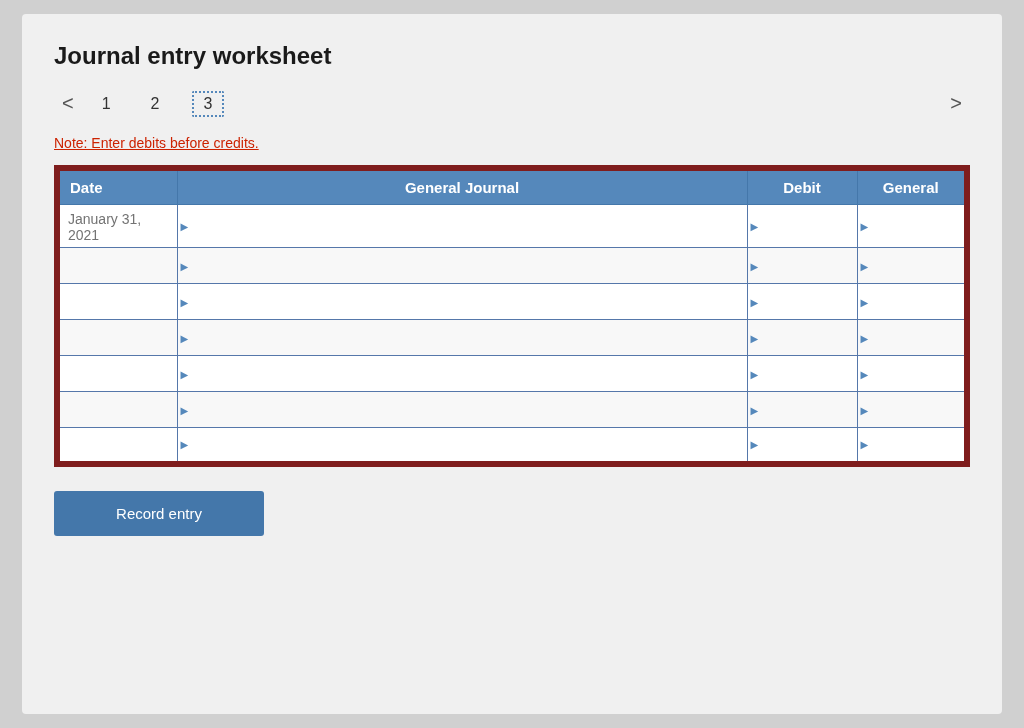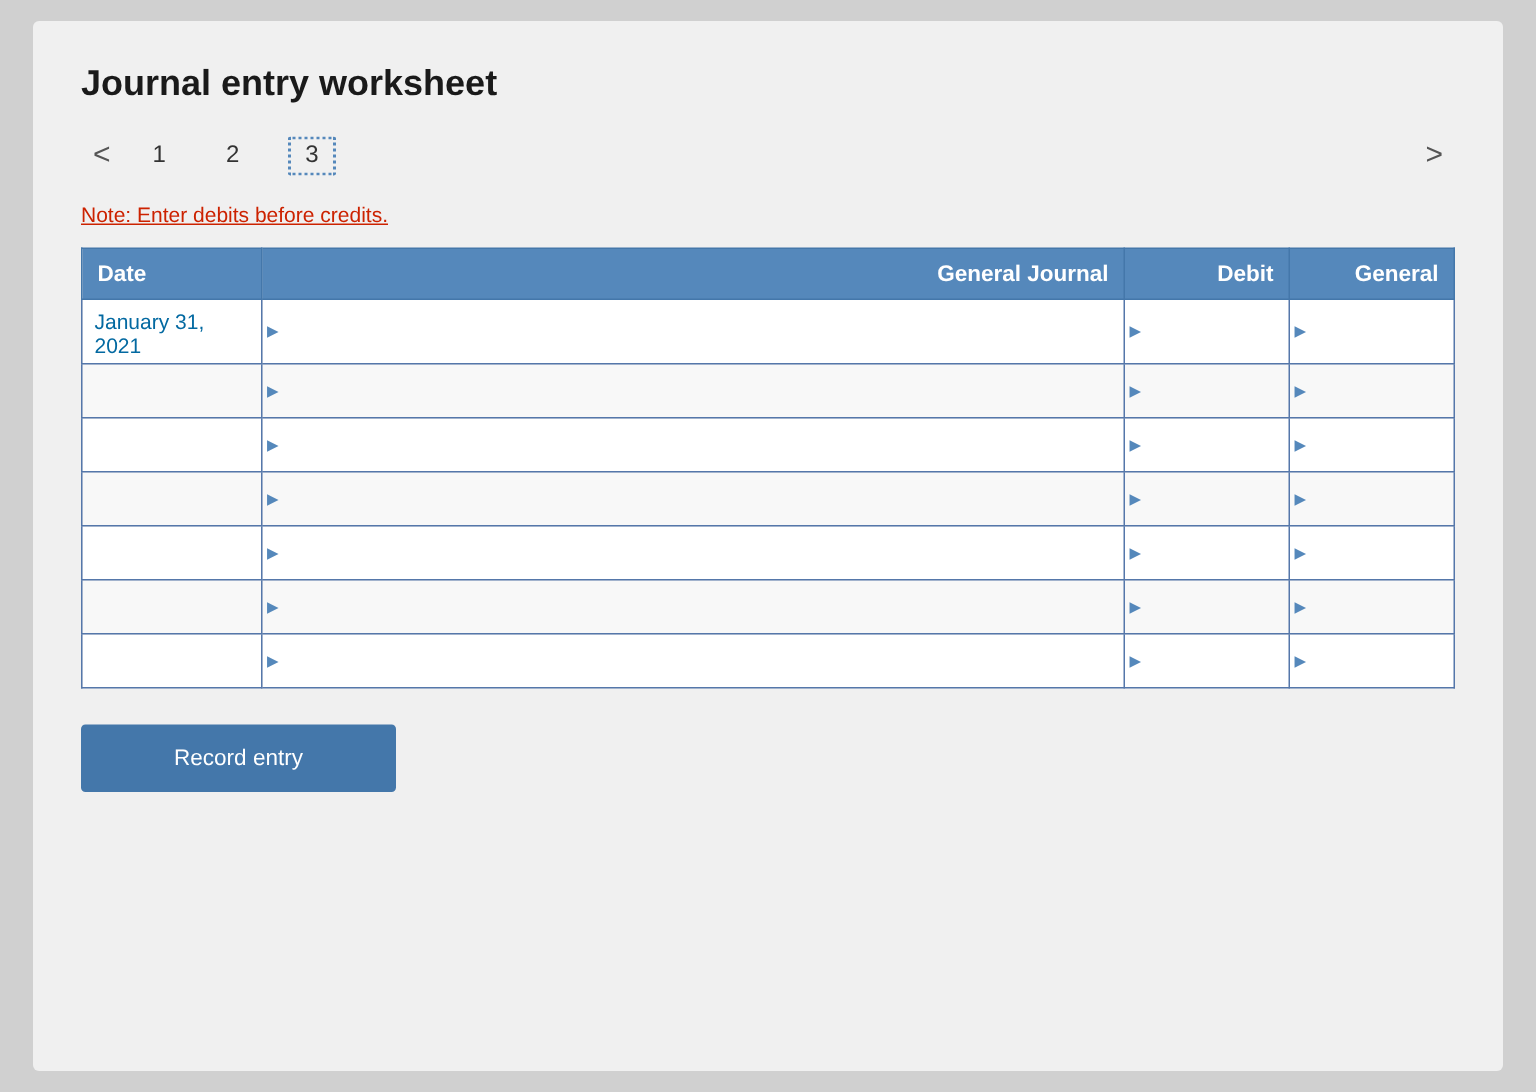--- a/index.html
+++ b/index.html
@@ -80,35 +80,35 @@
     .note-text {
       color: #cc2200;
       font-size: 14px;
       margin-bottom: 14px;
       text-decoration: underline;
     }
 
     .journal-table {
       width: 100%;
       border-collapse: collapse;
-      border: 1px solid #7f1d1d;
+      border: 6px solid #7f1d1d;
       margin-bottom: 24px;
     }
 
     .journal-table thead tr {
       background: #5588bb;
       color: #ffffff;
     }
 
     .journal-table thead th {
       padding: 8px 10px;
       font-size: 15px;
       font-weight: bold;
       border: 1px solid #4477aa;
-      text-align: right;
+      text-align: center;
     }
 
     .journal-table thead th.left {
       text-align: left;
     }
 
     .journal-table tbody tr {
       background: #ffffff;
     }
 
@@ -119,21 +119,21 @@
     .journal-table tbody td {
       border: 1px solid #5577aa;
       padding: 0;
       height: 36px;
       vertical-align: middle;
       position: relative;
     }
 
     .journal-table tbody td.date-cell {
       font-size: 14px;
-      color: #0369a1;
+      color: #737373;
       padding: 4px 8px;
       text-align: left;
       vertical-align: top;
       padding-top: 6px;
     }
 
     .journal-table tbody td input {
       width: 100%;
       height: 100%;
       border: none;

